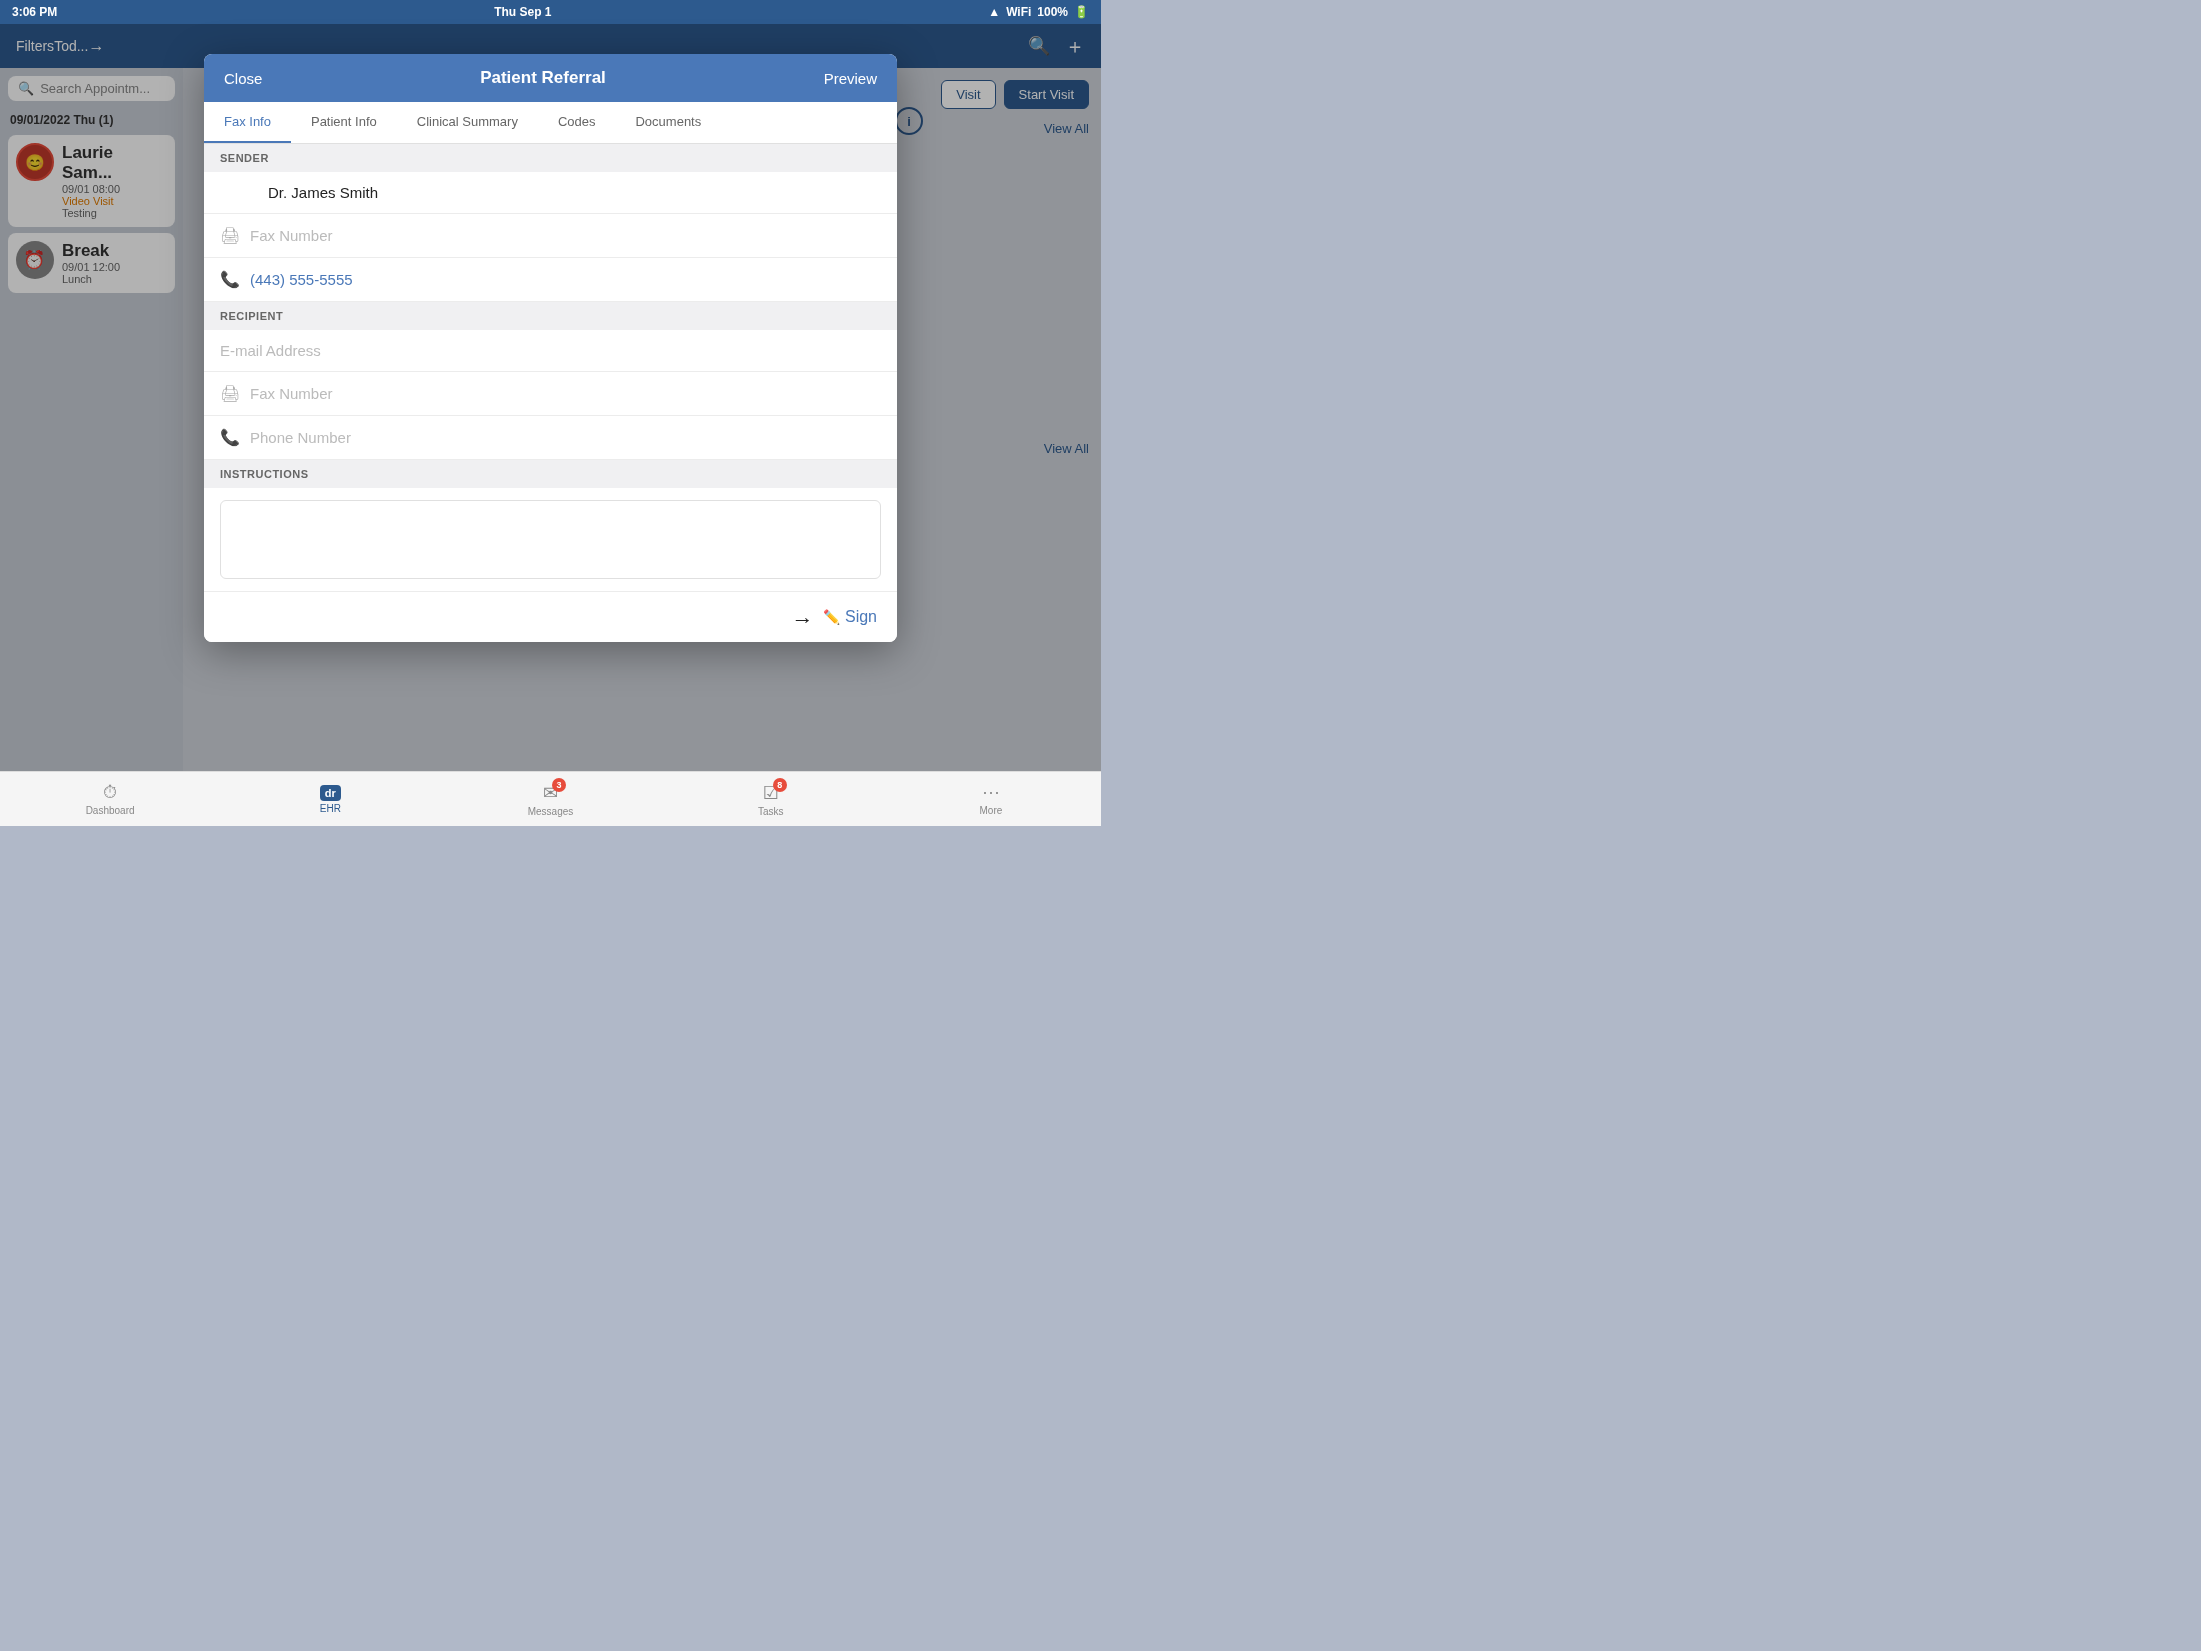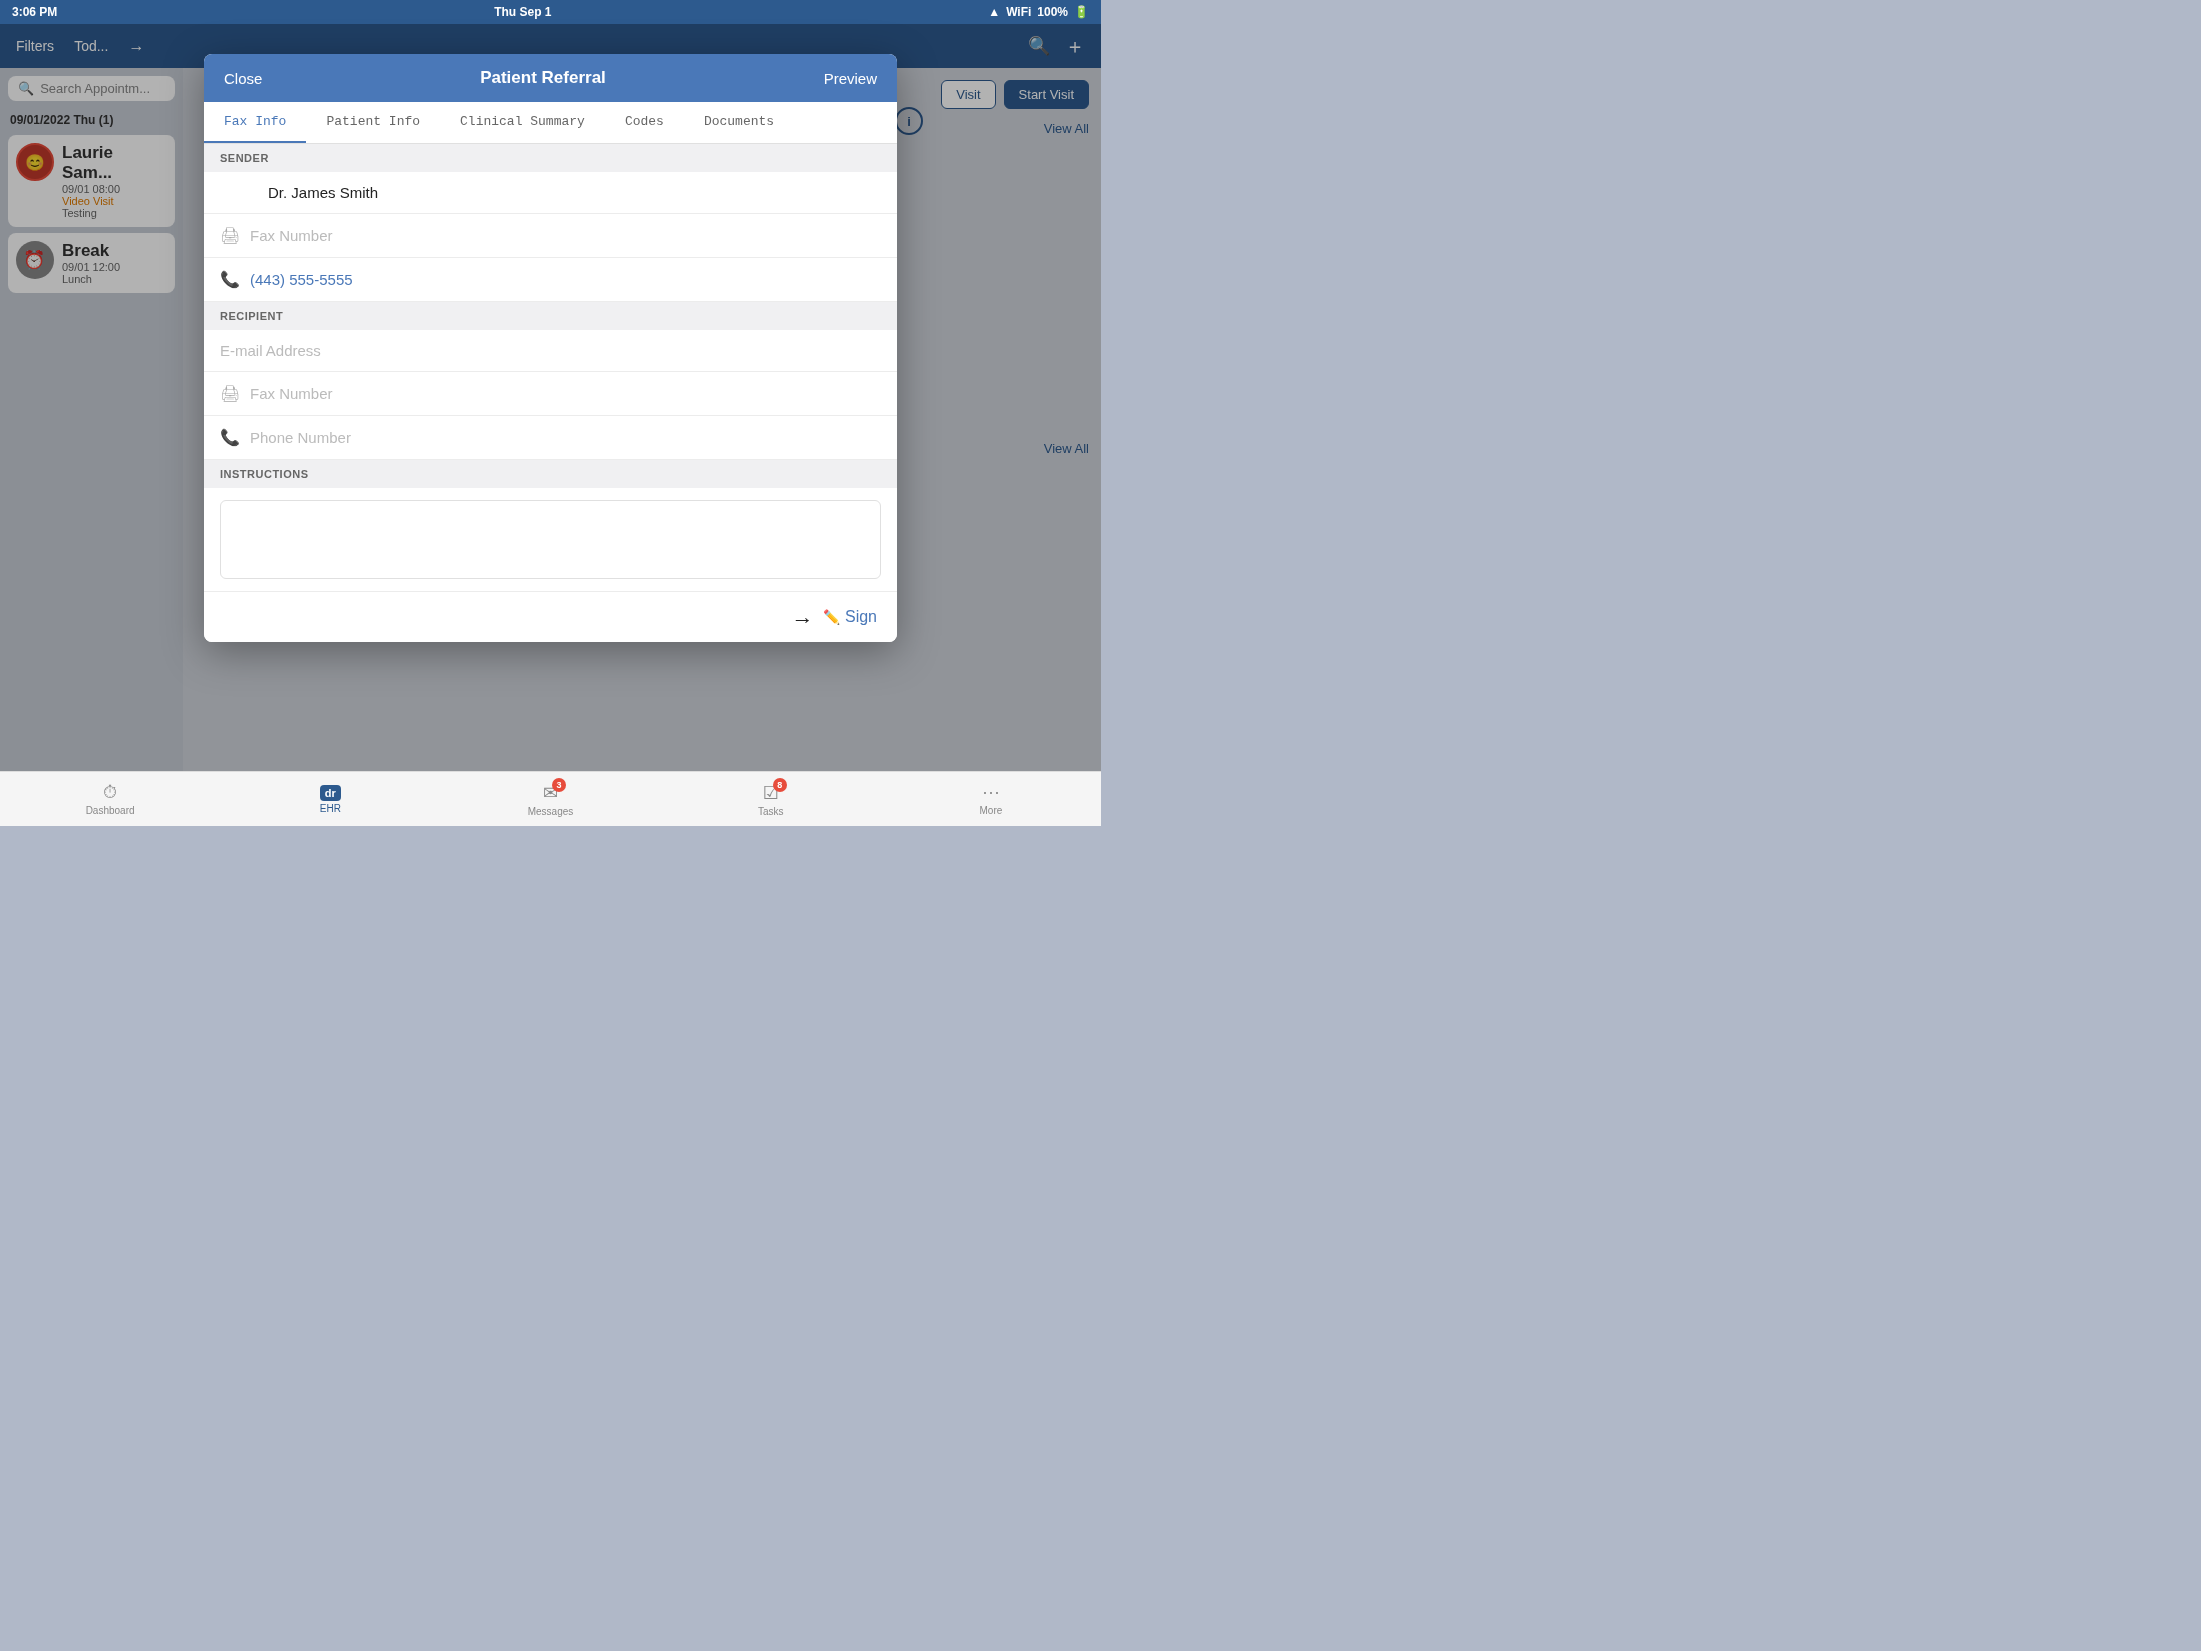--- a/index.html
+++ b/index.html
@@ -46,21 +46,20 @@
       height: 44px;
       display: flex;
       align-items: center;
       padding: 0 16px;
       gap: 20px;
       color: white;
     }
     .bg-topbar-left {
       display: flex;
       align-items: center;
-      gap: 20px;
       flex: 1;
     }
     .bg-topbar-right {
       display: flex;
       align-items: center;
       gap: 14px;
     }
     .bg-topbar-title {
       font-size: 14px;
       font-weight: 500;
@@ -277,21 +276,20 @@
       border-bottom: 1px solid #e0e0e0;
       background: white;
       flex-shrink: 0;
     }
     .modal-tab {
       padding: 12px 20px;
       font-size: 13px;
       color: #666;
       border-bottom: 2px solid transparent;
       cursor: pointer;
-      font-family: Liberation Mono, monospace;
     }
     .modal-tab.active {
       color: #4a78b8;
       border-bottom: 2px solid #4a78b8;
       font-weight: 500;
     }
 
     
     .modal-body {
       flex: 1;

